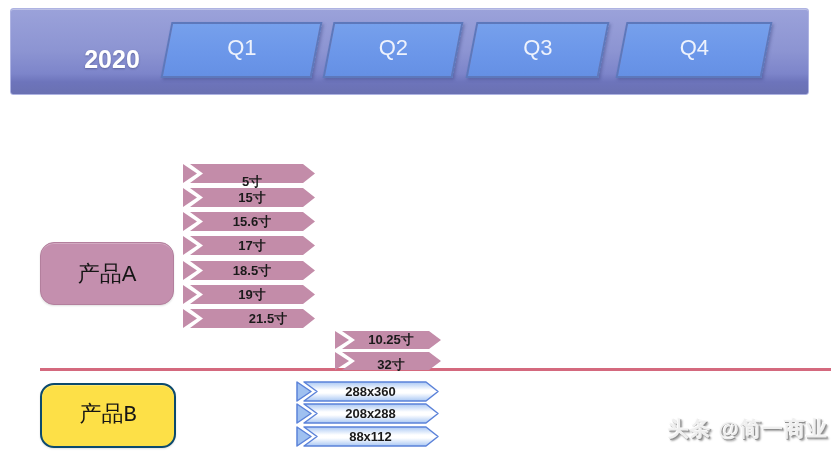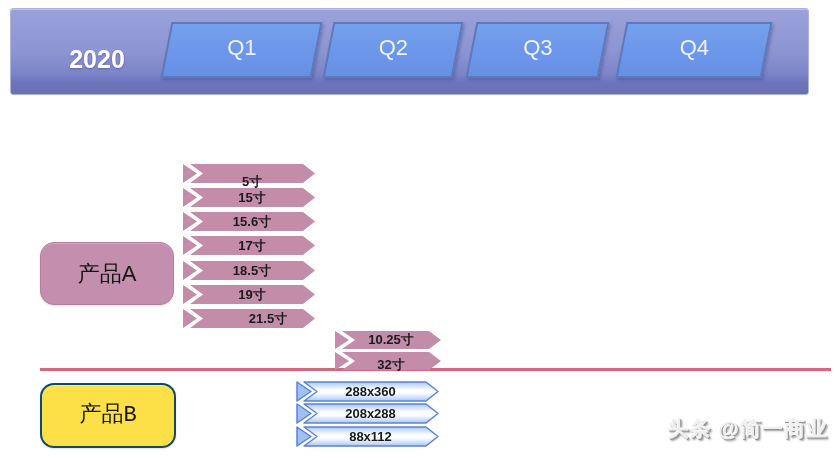--- a/index.html
+++ b/index.html
@@ -6,21 +6,21 @@
   .canvas{position:relative;width:834px;height:458px;background:#ffffff;overflow:hidden;}
 
   
   .header-bar{
     position:absolute;left:10px;top:8px;width:797px;height:85px;
     background:linear-gradient(180deg,#9ba2da 0%,#8c94d2 50%,#7d85ca 76%,#6d74bb 86%,#6a71b2 100%);
     border:1px solid #aeb3e2;border-radius:3px;
     box-shadow:inset 0 1px 0 rgba(255,255,255,.35);
   }
   .year{
-    position:absolute;left:26px;top:35px;width:120px;height:30px;line-height:30px;
+    position:absolute;left:41px;top:35px;width:120px;height:30px;line-height:30px;
     text-align:center;font-size:25px;font-weight:bold;color:#ffffff;
     text-shadow:0 1px 2px rgba(40,45,90,.4);
   }
   .quarter{
     position:absolute;top:13px;height:52px;
     background:linear-gradient(180deg,#76a0ec 0%,#6b96e9 60%,#6590e4 100%);
     border:2px solid #5d78bb;transform:skewX(-11deg);
     box-shadow:2px 2px 3px rgba(50,60,120,.35);
   }
   .quarter .qtext{

